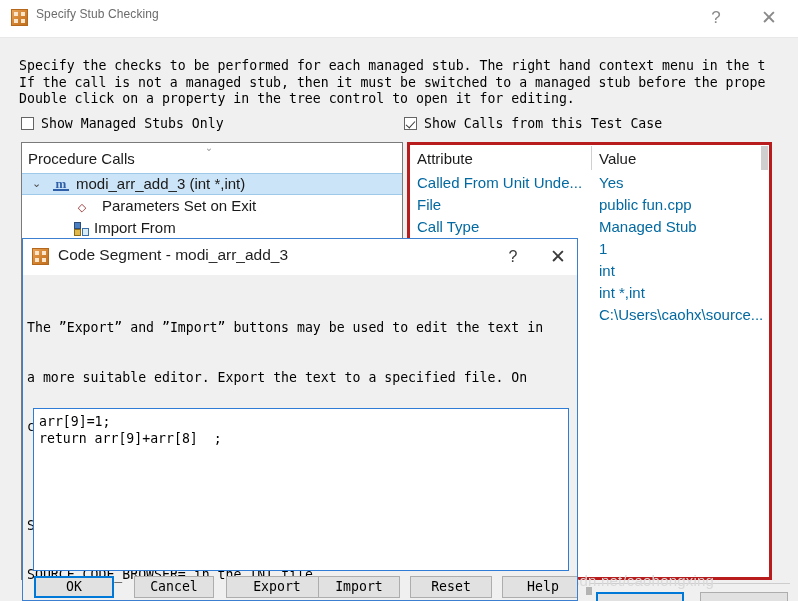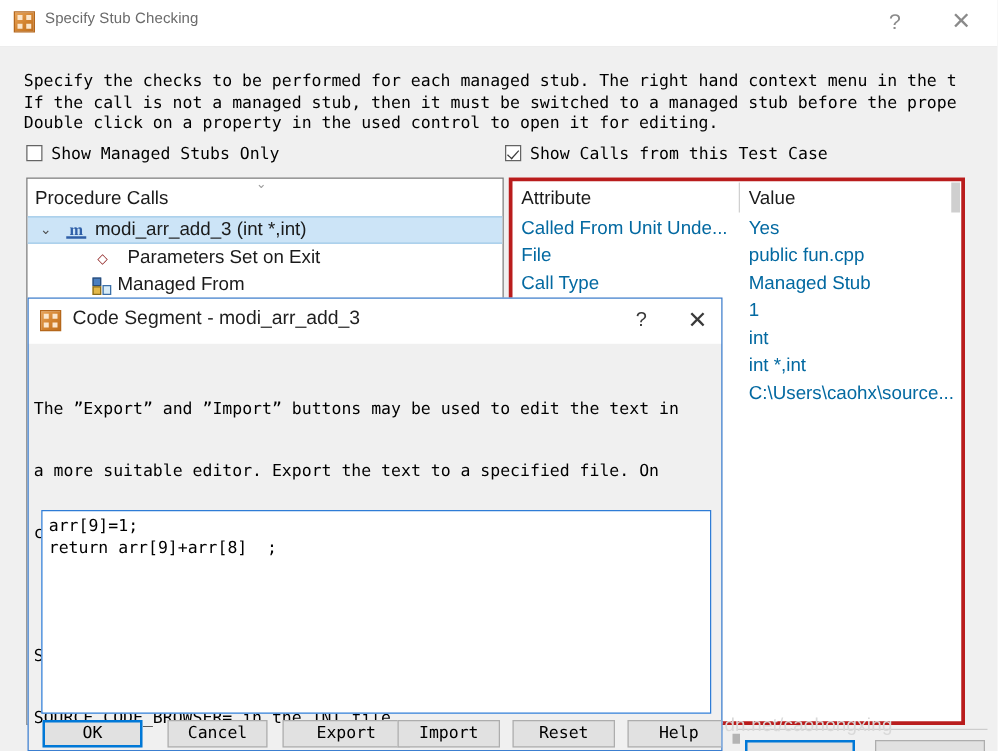--- a/index.html
+++ b/index.html
@@ -392,21 +392,21 @@
         <span class="sq s4"></span>
     </div>
     <div id="window-title">Specify Stub Checking</div>
     <div class="tb-btn" id="tb-help">?</div>
     <div class="tb-btn" id="tb-close">✕</div>
   </div>
 
   <div id="desc-block">
     <div>Specify the checks to be performed for each managed stub. The right hand context menu in the t</div>
     <div>If the call is not a managed stub, then it must be switched to a managed stub before the prope</div>
-    <div>Double click on a property in the used control to open it for editing.</div>
+    <div>Double click on a property in the tree control to open it for editing.</div>
   </div>
 
   <label class="cb-row" id="cb-managed">
     <span class="cb-box"></span><span>Show Managed Stubs Only</span>
   </label>
   <label class="cb-row" id="cb-calls">
     <span class="cb-box checked"></span><span>Show Calls from this Test Case</span>
   </label>
 
   <div id="tree-panel">
@@ -423,21 +423,21 @@
       <span class="ti icon-diamond" style="left:52px;">◇</span>
       <span class="tree-label" style="left:80px;">Parameters Set on Exit</span>
     </div>
 
     <div class="tree-row" id="tree-row-2">
       <span class="icon-calledfrom" style="left:52px;">
         <i class="b1"></i>
           <i class="b2"></i>
           <i class="b3"></i>
       </span>
-      <span class="tree-label" style="left:72px;">Managed From</span>
+      <span class="tree-label" style="left:72px;">Import From</span>
     </div>
   </div>
 
   <div id="attr-panel">
     <div id="attr-scrollbar"></div>
     <div id="attr-col-divider"></div>
     <div class="attr-head" id="attr-head-attribute">Attribute</div>
     <div class="attr-head" id="attr-head-value">Value</div>
 
     <div class="attr-row-name" style="top:29px;">Called From Unit Unde...</div>

